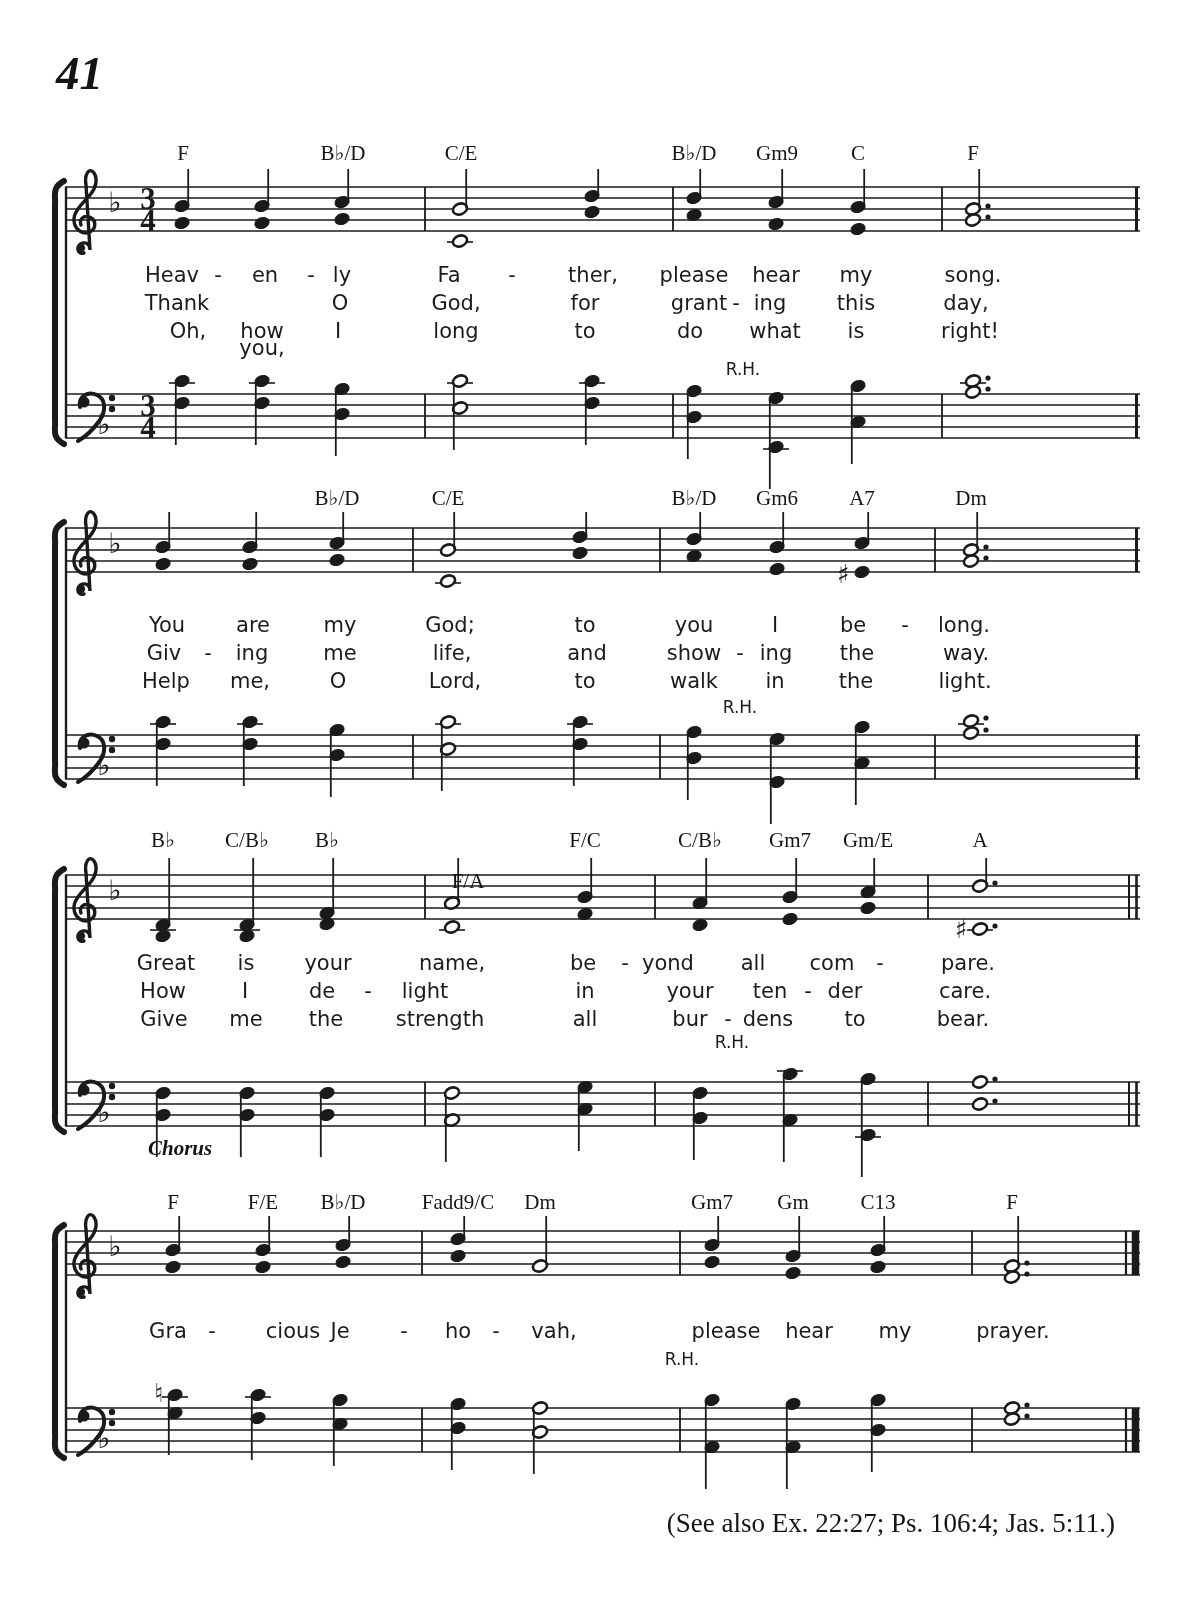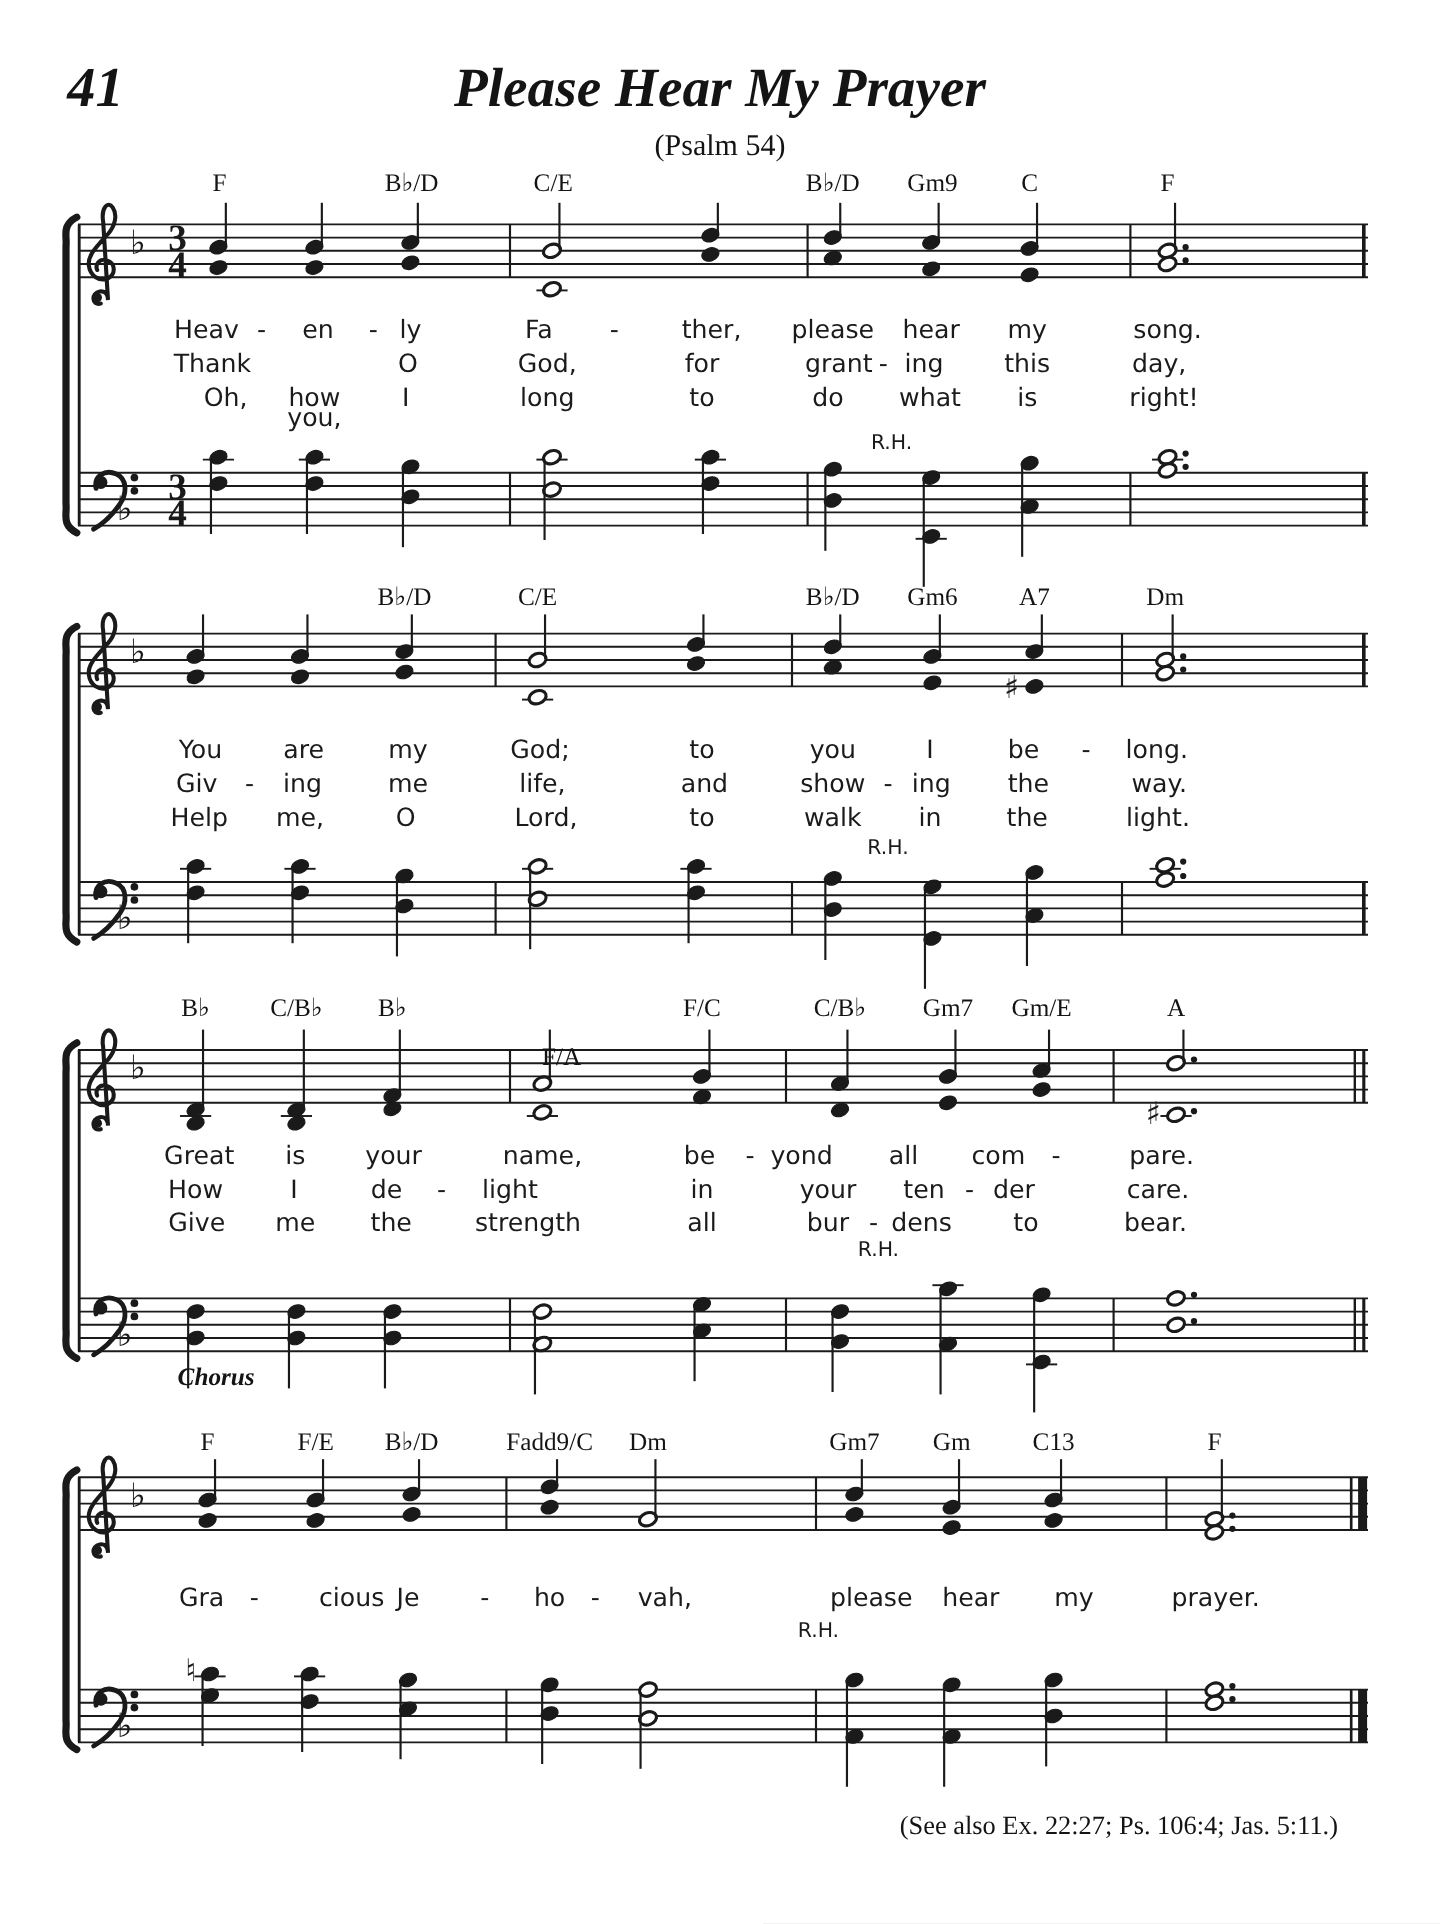--- a/index.html
+++ b/index.html
@@ -4,21 +4,21 @@
 <style>
   html,body{margin:0;padding:0;background:#e8e8e8;}
   .page{position:relative;width:1200px;height:1603px;background:#ffffff;color:#141414;overflow:hidden;}
   .abs{position:absolute;}
   .song-number{font-family:"Liberation Serif",serif;font-weight:bold;font-style:italic;font-size:47px;left:56px;top:46px;}
   .song-title{font-family:"Liberation Serif",serif;font-weight:bold;font-style:italic;font-size:46px;left:0;right:0;top:46px;text-align:center;}
   .song-subtitle{font-family:"Liberation Serif",serif;font-size:25px;left:0;right:0;top:108px;text-align:center;}
   .chord{position:absolute;font-family:"Liberation Serif","DejaVu Sans",serif;font-size:21px;transform:translate(-50%,-50%);white-space:nowrap;}
   .lyric{position:absolute;font-family:"DejaVu Sans",sans-serif;font-size:21px;transform:translate(-50%,-50%);white-space:nowrap;color:#1b1b1b;}
   .chorus-label{position:absolute;font-family:"Liberation Serif",serif;font-weight:bold;font-style:italic;font-size:21px;transform:translate(0,-50%);}
-  .footer-ref{font-family:"Liberation Serif",serif;font-size:22px;right:85px;top:1508px;text-align:right;}
+  .footer-ref{font-family:"Liberation Serif",serif;font-size:27px;right:85px;top:1508px;text-align:right;}
   svg text{font-family:"DejaVu Sans",sans-serif;}
   .timesig{font-family:"Liberation Serif",serif;font-weight:bold;}
 </style>
 </head>
 <body>
 
 <div class="page">
   <svg id="music-svg" class="abs" width="1200" height="1603" viewBox="0 0 1200 1603" style="left:0;top:0" xmlns="http://www.w3.org/2000/svg">
       <path d="M 64,181 C 51,188 56,196 55,205
                L 55,420 C 56,429 51,437 64,444" fill="none" stroke="#1a1a1a" stroke-width="6" stroke-linecap="round"></path>
@@ -431,22 +431,20 @@
       <ellipse cx="878" cy="1430" rx="7.3" ry="5.3" transform="rotate(-21 878 1430)" fill="#1a1a1a" stroke="#1a1a1a" stroke-width="1"></ellipse>
       <line x1="871.8" y1="1402" x2="871.8" y2="1472" stroke="#1a1a1a" stroke-width="1.8"></line>
       <ellipse cx="1012" cy="1408" rx="7.3" ry="5.3" transform="rotate(-21 1012 1408)" fill="#ffffff" stroke="#1a1a1a" stroke-width="2.6"></ellipse>
       <ellipse cx="1012" cy="1419" rx="7.3" ry="5.3" transform="rotate(-21 1012 1419)" fill="#ffffff" stroke="#1a1a1a" stroke-width="2.6"></ellipse>
       <circle cx="1027" cy="1405" r="2.6" fill="#1a1a1a"></circle>
       <circle cx="1027" cy="1416" r="2.6" fill="#1a1a1a"></circle>
       <text x="682" y="1359" font-size="17" fill="#1a1a1a" text-anchor="middle" dominant-baseline="central" font-family="&quot;Liberation Serif&quot;,serif">R.H.</text>
     </svg>
 
   <div class="abs song-number">41</div>
-  <div class="abs song-title">Please Hear My Prayer</div>
-  <div class="abs song-subtitle">(Psalm 54)</div>
 
   <div id="text-layer">
       <span class="chord" style="left: 183px; top: 153px;">F</span>
       <span class="chord" style="left: 343px; top: 153px;">B♭/D</span>
       <span class="chord" style="left: 461px; top: 153px;">C/E</span>
       <span class="chord" style="left: 694px; top: 153px;">B♭/D</span>
       <span class="chord" style="left: 777px; top: 153px;">Gm9</span>
       <span class="chord" style="left: 858px; top: 153px;">C</span>
       <span class="chord" style="left: 973px; top: 153px;">F</span>
       <span class="lyric" style="left: 172px; top: 275px;">Heav</span>

